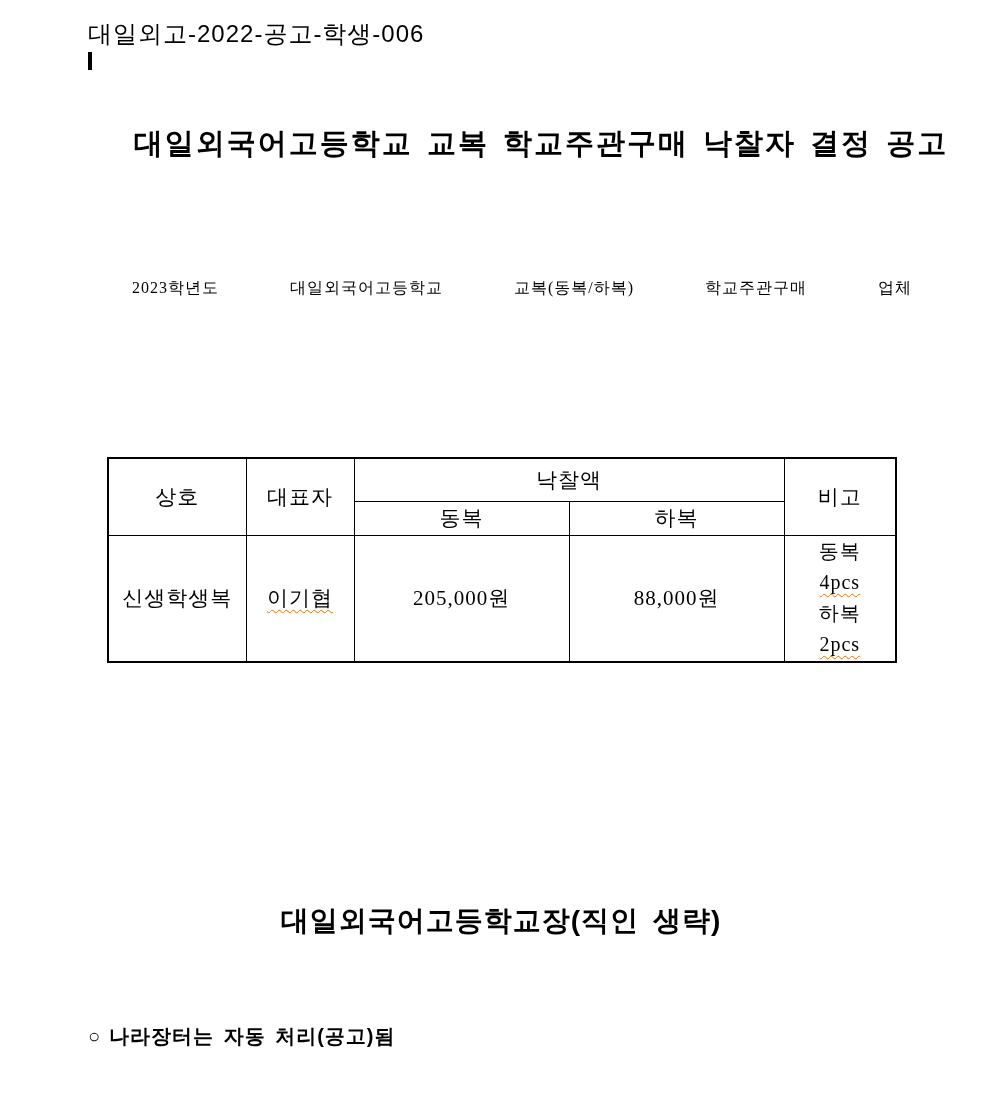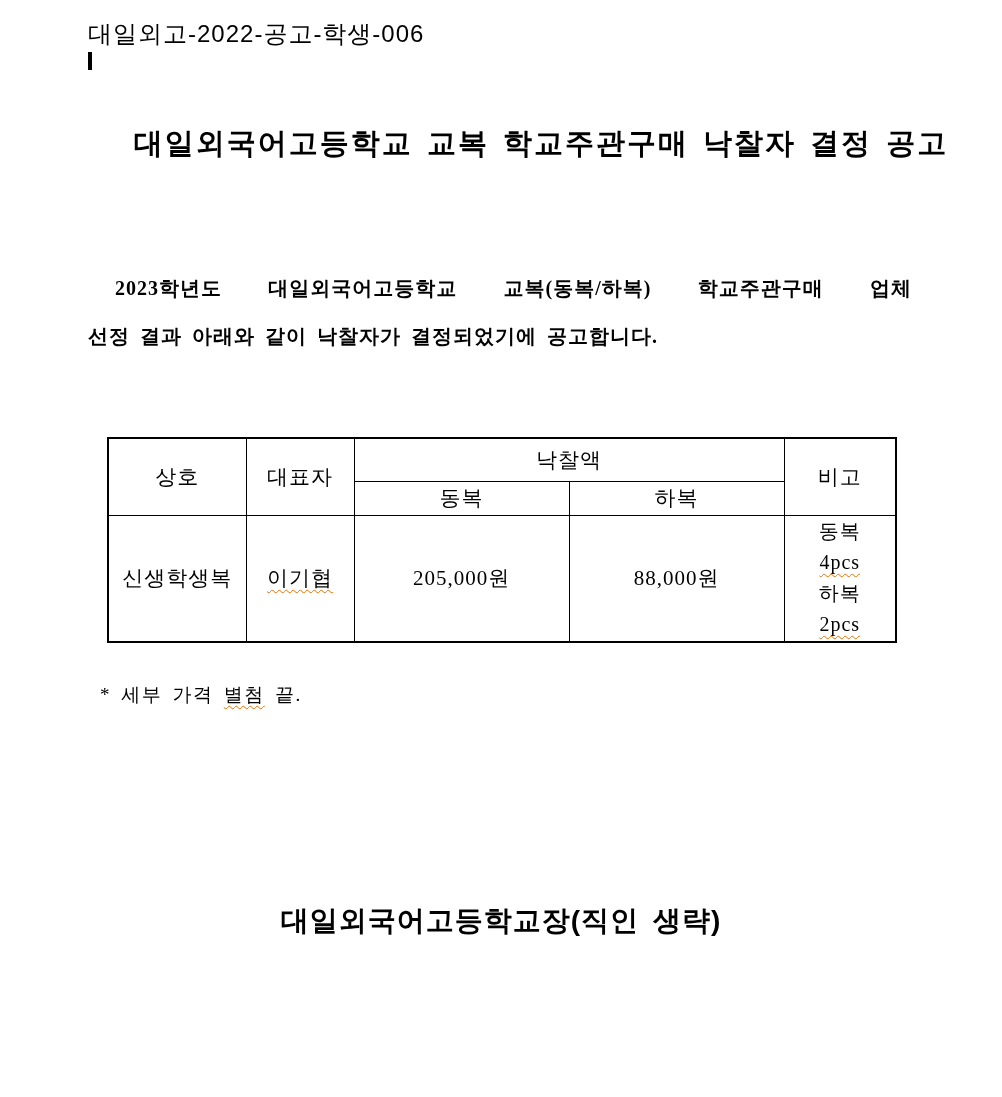--- a/index.html
+++ b/index.html
@@ -40,41 +40,40 @@
     text-align: center;
     font-size: 29px;
     font-weight: 700;
     letter-spacing: 2px;
     word-spacing: 4px;
     font-family: "Liberation Sans", "DejaVu Sans", sans-serif;
     margin-left: 40px;
   }
   .body-paragraph {
     position: absolute;
-    left: 88px;
+    left: 105px;
     right: 90px;
     top: 264px;
-    font-size: 20px;
+    font-size: 16px;
     line-height: 48px;
     letter-spacing: 1px;
-    font-weight: bold;
   }
   .body-line-1 {
     text-align: justify;
     text-align-last: justify;
     padding-left: 27px;
   }
   .body-line-2 {
     text-align: left;
     word-spacing: 4px;
   }
   table.bid-table {
     position: absolute;
     left: 107px;
-    top: 437px;
+    top: 457px;
     width: 788px;
     border-collapse: collapse;
     table-layout: fixed;
     border: 2px solid #000;
     font-size: 21px;
     letter-spacing: 1px;
     font-family: Liberation Serif, serif;
   }
   table.bid-table td {
     border: 1px solid #000;
@@ -149,21 +148,20 @@
 <div class="page">
 
   <div class="doc-number">대일외고-2022-공고-학생-006</div>
 
   <div class="text-cursor"></div>
 
   <div class="title">대일외국어고등학교 교복 학교주관구매 낙찰자 결정 공고</div>
 
   <div class="body-paragraph">
     <div class="body-line-1">2023학년도 대일외국어고등학교 교복(동복/하복) 학교주관구매 업체</div>
-    <div class="body-line-2">선정 결과 아래와 같이 낙찰자가 결정되었기에 공고합니다.</div>
   </div>
 
   <table class="bid-table">
     <colgroup>
       <col style="width:138px">
       <col style="width:108px">
       <col style="width:215px">
       <col style="width:215px">
       <col style="width:112px">
     </colgroup>
@@ -192,25 +190,23 @@
           </div>
           <div class="note-line">하복</div>
           <div class="note-line">
             <span class="misspell">2pcs</span>
           </div>
         </td>
       </tr>
     </tbody>
   </table>
 
-  <div class="footnote">
-    <span>* 세부 가격</span>
-    <span class="misspell">별첨</span>
-    <span>끝.</span>
+
+
+  <div class="signature-line">대일외국어고등학교장(직인 생략)</div>
+
+  <div class="footer-list">
+    <div class="footer-item">
+      <span class="bullet">○</span><span>나라장터는 자동 처리(공고)됨</span>
+    </div>
   </div>
 
-
-  <div class="signature-line">대일외국어고등학교장(직인 생략)</div>
-
-  <div class="footer-list">
-  </div>
-
 </div>
 
 </body></html>

